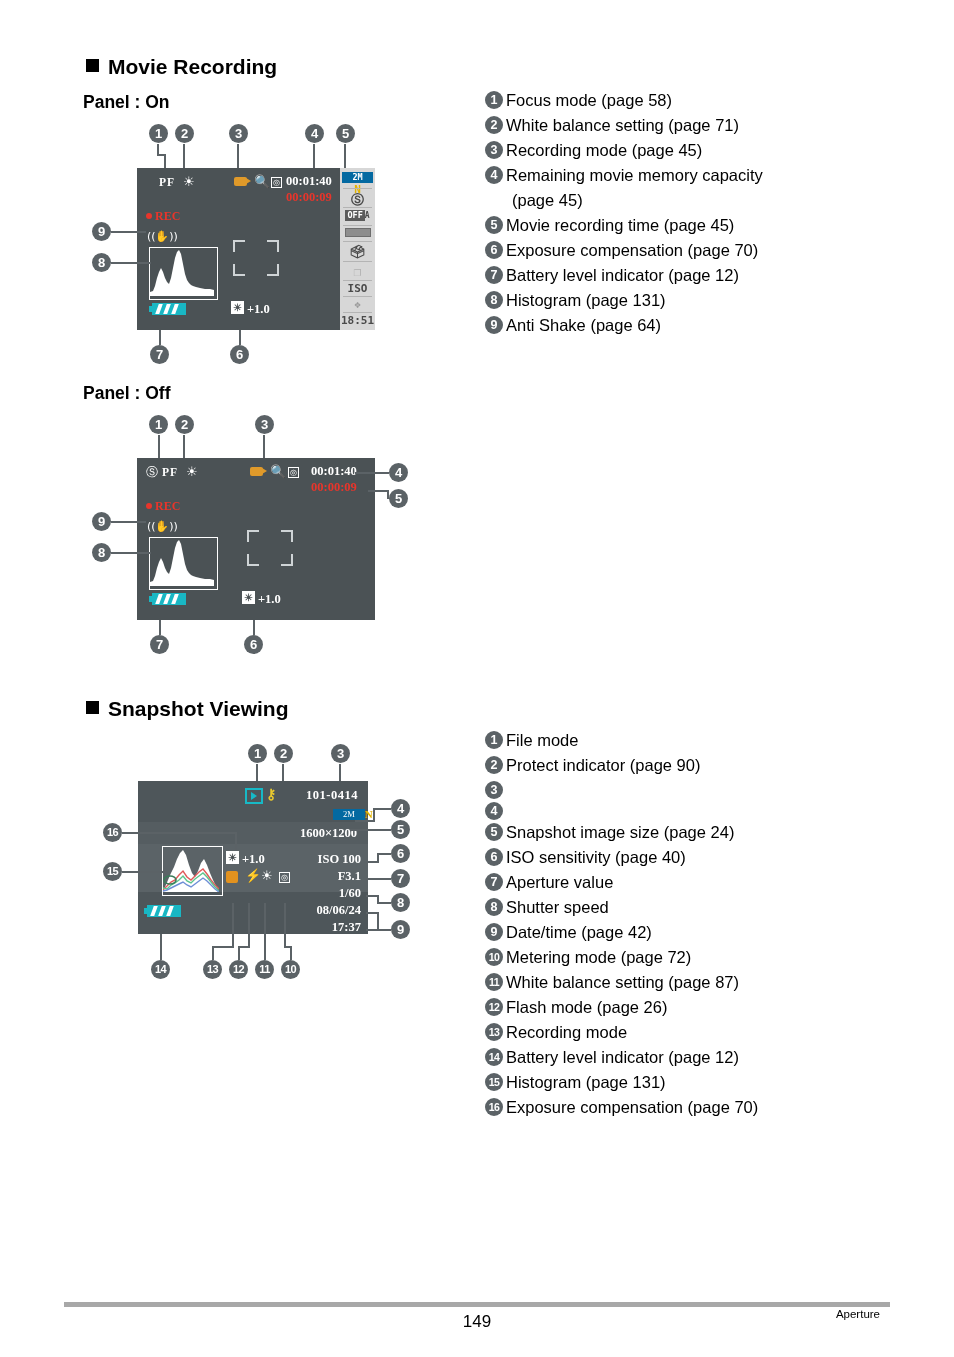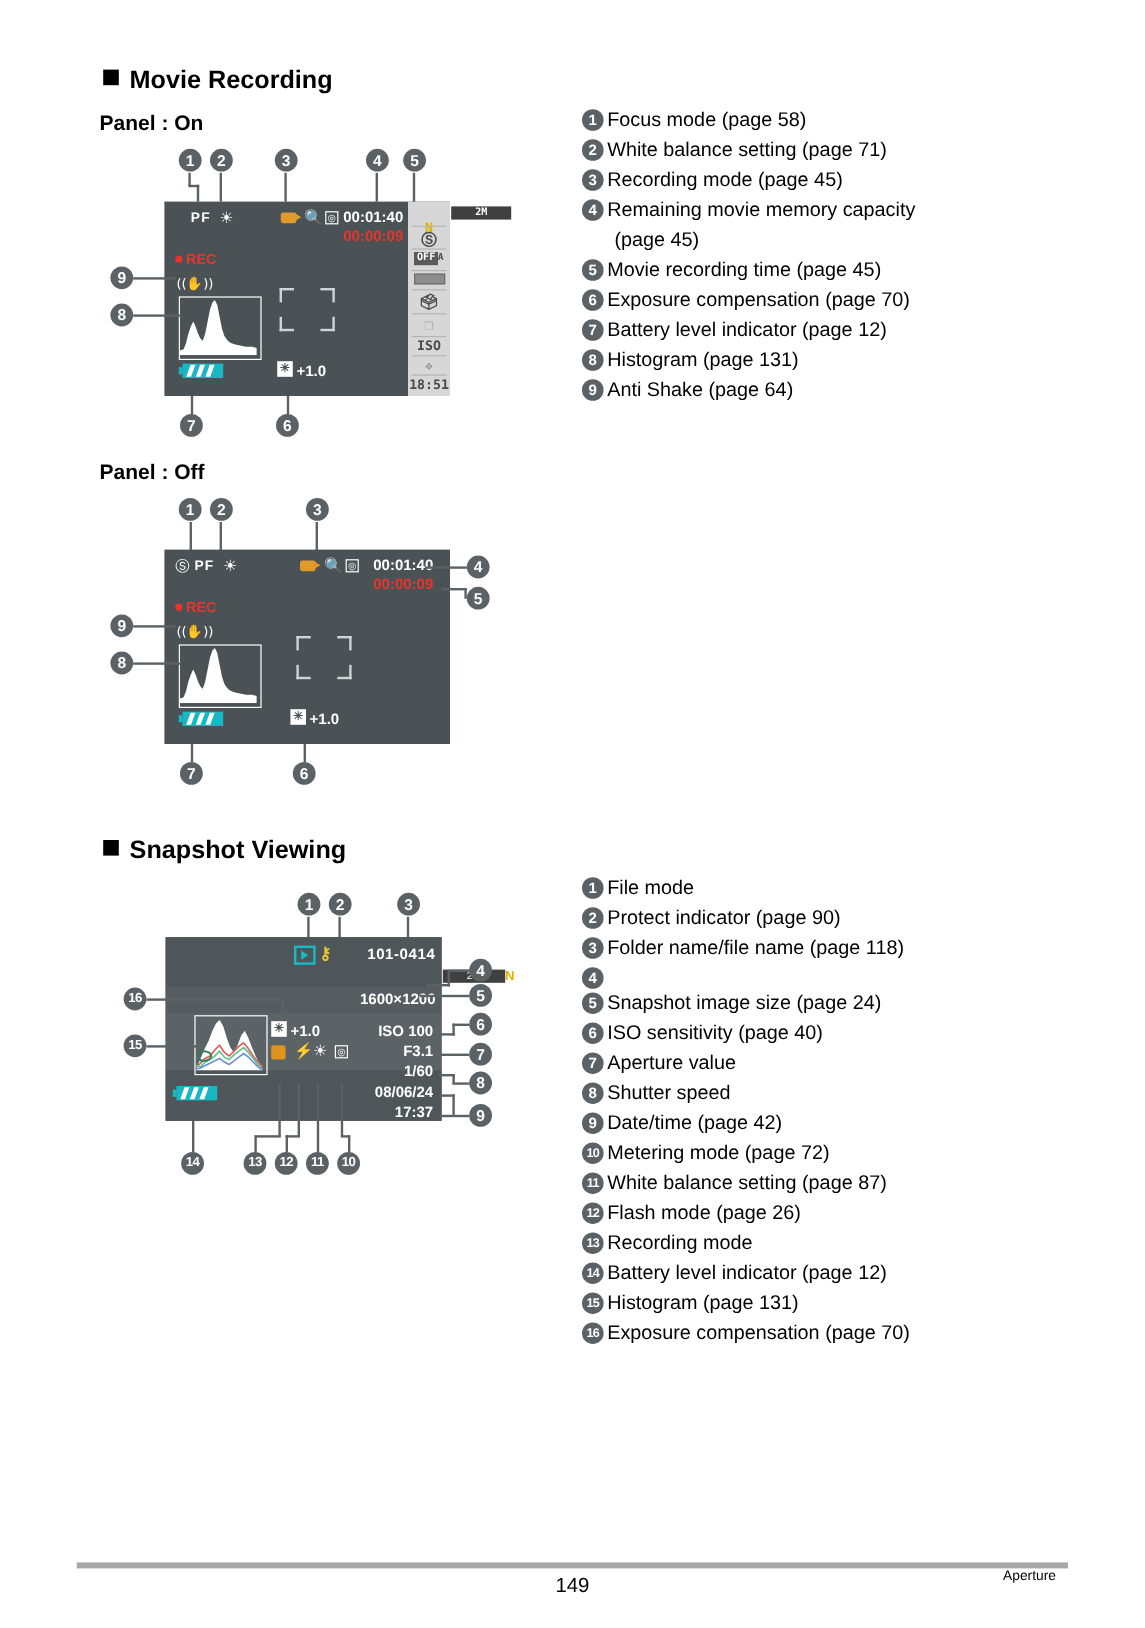--- a/index.html
+++ b/index.html
@@ -37,21 +37,21 @@
   }
   .cal.w{font-size:11px;letter-spacing:-0.5px;}
   .ln{position:absolute;background:#5b6266;}
   .lnv{width:2px;}
   .lnh{height:2px;}
 
   
   .screen{position:absolute;background:#4b5255;}
   .panelcol{position:absolute;top:0;right:0;width:35px;height:100%;background:#d7d7d7;}
 
-  .osd{position:absolute;font-family:Liberation Sans, sans-serif;font-size:11.5px;color:#fff;letter-spacing:0px;white-space:nowrap;}
+  .osd{position:absolute;font-family:Liberation Serif, serif;font-size:11.5px;color:#fff;letter-spacing:0px;white-space:nowrap;}
   .osd.red{color:#e8352b;font-weight:bold;}
   .osd.big{font-size:12.5px;font-weight:bold;}
 
   
   .ic{position:absolute;display:inline-block;}
   .ic-sun{color:#fff;font-size:13px;line-height:1;}
   .ic-movie{width:13px;height:9px;background:#e09a2a;border-radius:2px;}
   .ic-movie:after{content:"";position:absolute;right:-4px;top:1px;border-left:5px solid #e09a2a;border-top:3.5px solid transparent;border-bottom:3.5px solid transparent;}
   .boxicon{display:inline-block;border:1.5px solid #fff;color:#fff;font-size:8px;line-height:9px;padding:0 1px;}
 
@@ -71,21 +71,21 @@
   .af .bl{left:0;bottom:0;border-right:none;border-top:none;}
   .af .br{right:0;bottom:0;border-left:none;border-top:none;}
 
   .antishake{position:absolute;color:#ffffff;font-size:11px;line-height:1;font-family:"DejaVu Sans", sans-serif;}
 
   
   .prow{position:absolute;left:0;width:100%;text-align:center;color:#4a4a4a;
         font-family:"DejaVu Sans Mono", monospace;font-size:10px;font-weight:bold;}
   .psep{position:absolute;left:3px;width:29px;height:1px;background:#b4b4b4;}
 
-  .tag2m{display:inline-block;background:#404040;color:#fff;font-size:8.5px;padding:0 20px;line-height:11px;vertical-align:1px;margin-left:36px;}
+  .tag2m{display:inline-block;background:#0369a1;color:#fff;font-size:8.5px;padding:0 10px;line-height:11px;vertical-align:1px;}
   .tagN{color:#e2b300;font-weight:bold;font-size:11px;}
   .tagOFF{display:inline-block;background:#5a5a5a;color:#fff;font-size:8.5px;padding:0 2px;line-height:11px;}
 
   
   .band{position:absolute;left:0;width:100%;}
 
   .playicon{position:absolute;width:14px;height:12px;border:2px solid #17b9c6;}
   .playicon:after{content:"";position:absolute;left:4px;top:2px;border-left:6px solid #17b9c6;border-top:4px solid transparent;border-bottom:4px solid transparent;}
 
   .keyicon{position:absolute;color:#e8c82e;font-size:14px;line-height:1;font-weight:bold;}
@@ -419,21 +419,20 @@
     <div class="row">
         <span class="num">1</span>
         <span class="txt">File mode</span>
       </div>
     <div class="row">
         <span class="num">2</span>
         <span class="txt">Protect indicator (page 90)</span>
       </div>
     <div class="row">
         <span class="num">3</span>
-        <span class="txt">Folder name/file name (page 118)</span>
       </div>
     <div class="row">
         <span class="num">4</span>
       </div>
     <div class="row">
         <span class="num">5</span>
         <span class="txt">Snapshot image size (page 24)</span>
       </div>
     <div class="row">
         <span class="num">6</span>

